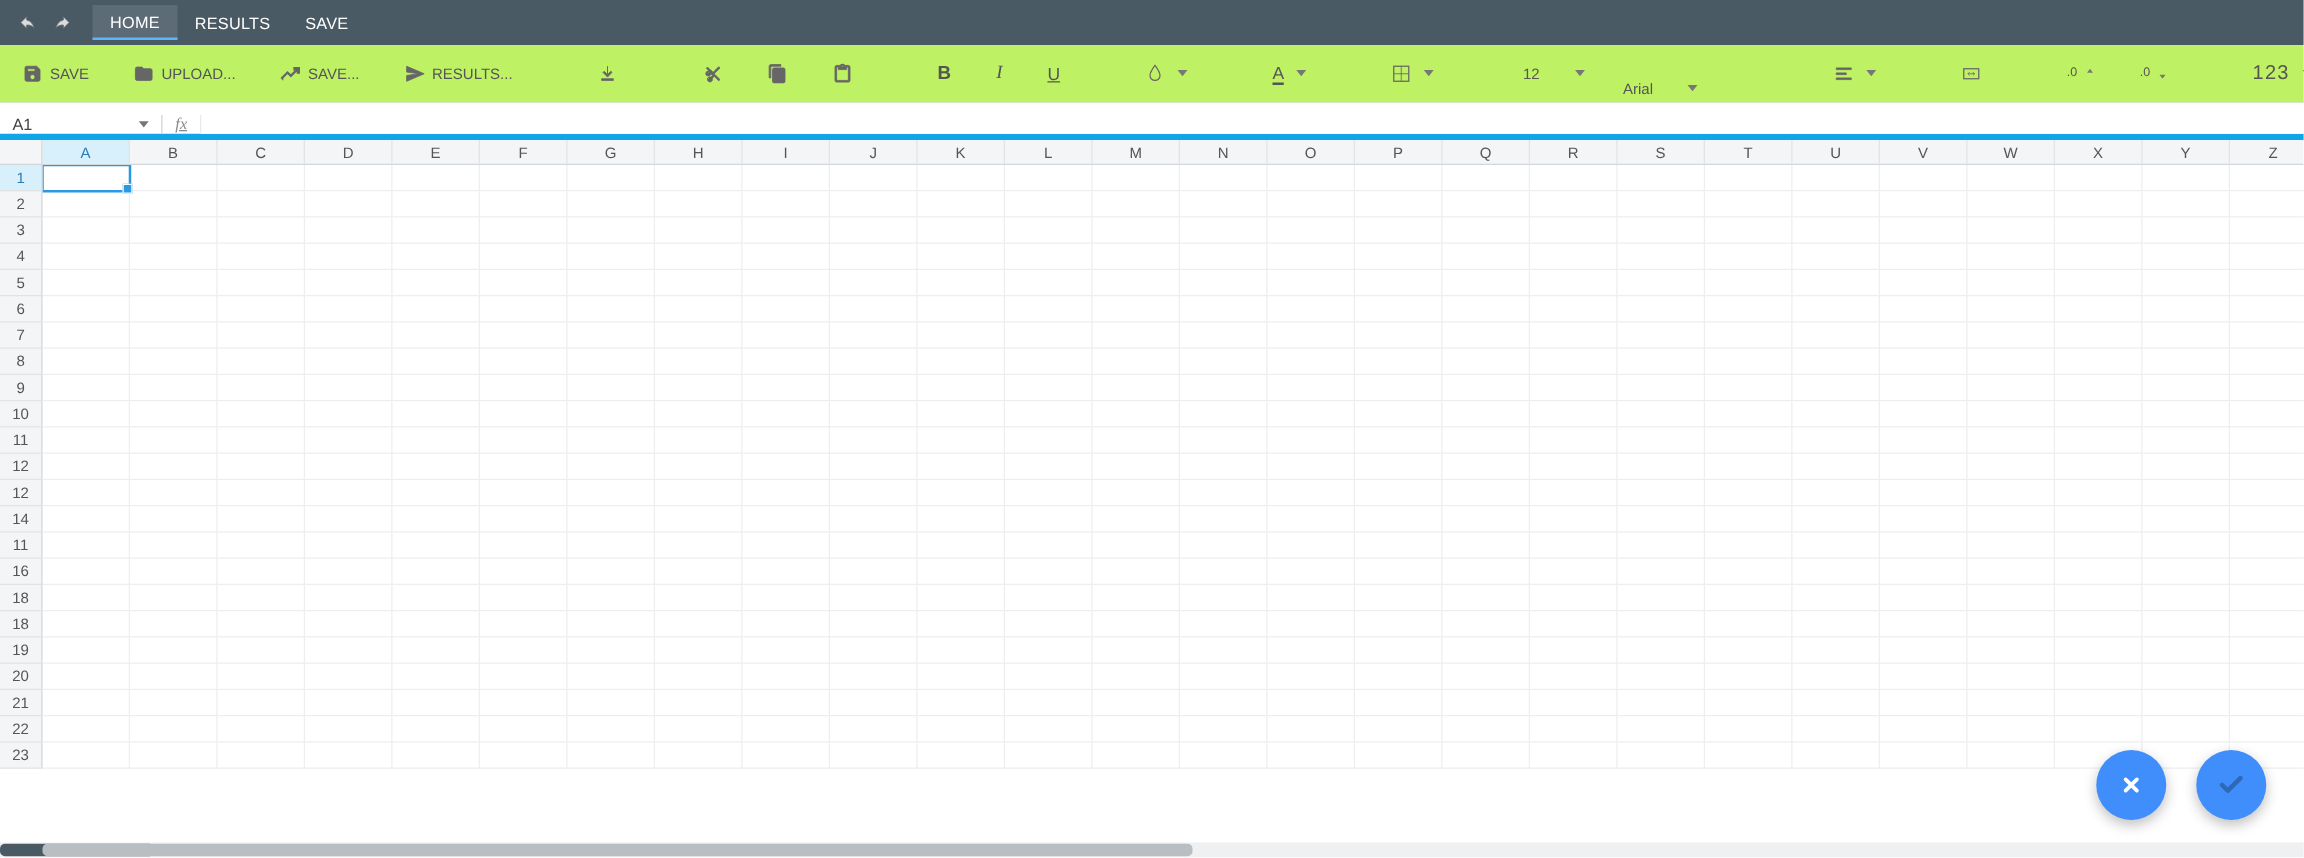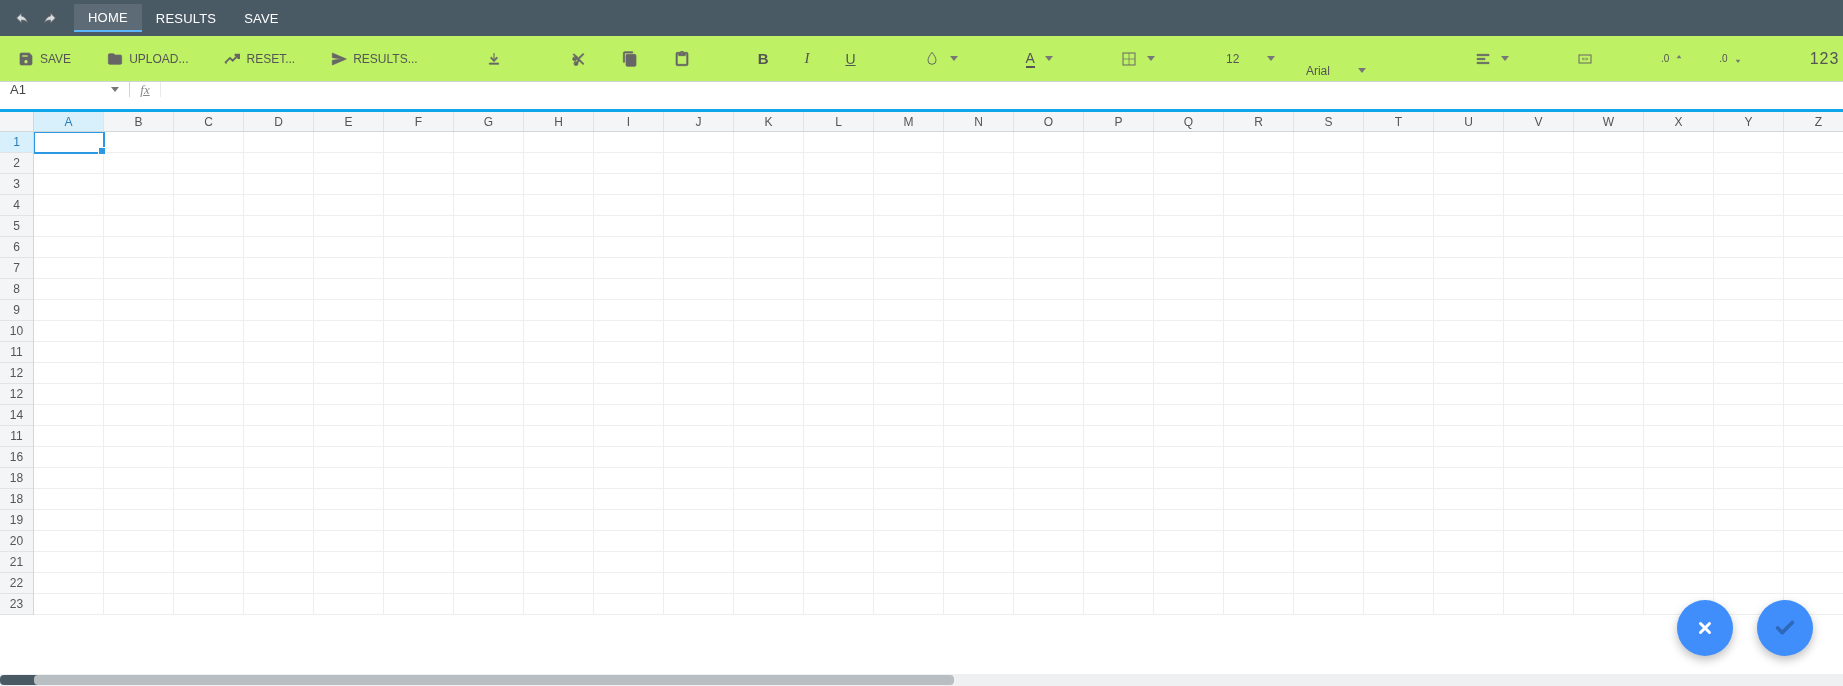--- a/index.html
+++ b/index.html
@@ -96,22 +96,22 @@
     border-left: 4px solid transparent;
     border-right: 4px solid transparent;
     border-top: 5px solid #777;
     margin-left: 4px;
   }
 
   
   .formula-bar {
     height: 30px;
     display: flex;
-    align-items: flex-start;
-    border-bottom: 3px solid #0ea5e9;
+    align-items: flex-end;
+    border-bottom: 5px solid #0ea5e9;
     font-size: 13px;
   }
   .name-box {
     width: 130px;
     display: flex;
     align-items: center;
     justify-content: space-between;
     padding: 0 10px;
     border-right: 1px solid #cfd3d6;
     cursor: pointer;
@@ -297,21 +297,21 @@
   <div class="tbtn">
     <svg class="ico" viewBox="0 0 24 24">
         <path d="M10 4l2 2h8a2 2 0 0 1 2 2v10a2 2 0 0 1-2 2H4a2 2 0 0 1-2-2V6a2 2 0 0 1 2-2h6z"></path>
       </svg>
     <span class="lbl">UPLOAD...</span>
   </div>
   <div class="tbtn">
     <svg class="ico" viewBox="0 0 24 24">
         <path d="M3 17l6-6 4 4 8-8v4h2V5h-6v2h3l-7 7-4-4-7 7 1 1z" fill="none" stroke="#666" stroke-width="2"></path>
       </svg>
-    <span class="lbl">RESET...</span>
+    <span class="lbl">SAVE...</span>
   </div>
   <div class="tbtn">
     <svg class="ico" viewBox="0 0 24 24">
         <path d="M2 21l21-9L2 3v7l15 2-15 2v7z"></path>
       </svg>
     <span class="lbl">RESULTS...</span>
   </div>
 
   <div class="tsep"></div>
   <div class="tbtn">

